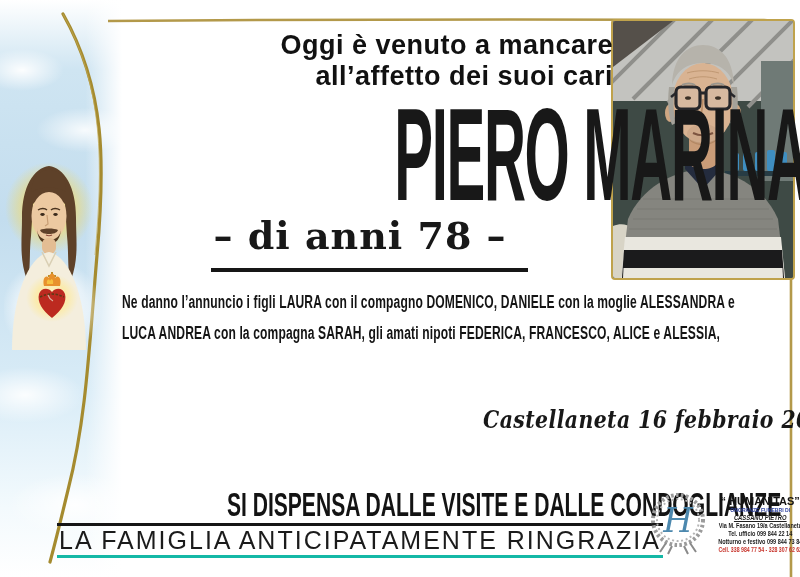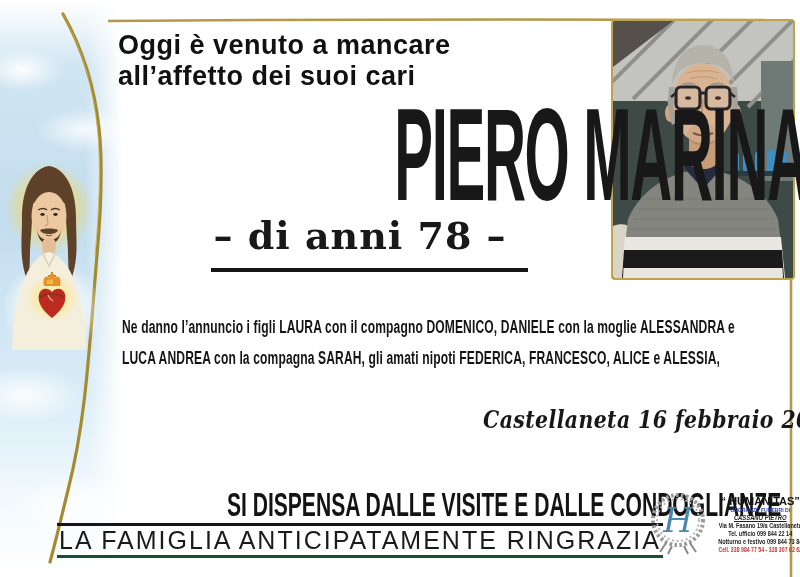--- a/index.html
+++ b/index.html
@@ -14,33 +14,33 @@
     background:
       linear-gradient(90deg, rgba(255,255,255,0) 70%, #ffffff 100%),
       radial-gradient(ellipse 60px 30px at 22px 70px,  rgba(255,255,255,.95), rgba(255,255,255,0) 70%),
       radial-gradient(ellipse 70px 32px at 85px 130px, rgba(255,255,255,.85), rgba(255,255,255,0) 70%),
       radial-gradient(ellipse 85px 40px at 25px 395px, rgba(255,255,255,.9),  rgba(255,255,255,0) 70%),
       radial-gradient(ellipse 95px 45px at 75px 505px, rgba(255,255,255,.95), rgba(255,255,255,0) 70%),
       linear-gradient(180deg,#ffffff 0%,#cfe5f2 12%,#c3ddee 38%,#d9ecf7 68%,#f3fafd 88%,#ffffff 100%);
   }
   .overlay-svg{position:absolute;pointer-events:none;}
   
-  .headline{position:absolute;left:118px;top:30px;width:495px;text-align:left;}
+  .headline{position:absolute;left:118px;top:30px;width:495px;text-align:right;}
   .headline div{font-size:27px;font-weight:bold;line-height:31px;letter-spacing:.5px;color:#111;}
   
   .name-wrap{position:absolute;left:96px;top:100px;width:528px;height:114px;text-align:center;white-space:nowrap;}
   .name-wrap span{
     display:inline-block;font-size:132px;font-weight:700;line-height:110px;
     letter-spacing:-3px;transform:scaleX(.44);transform-origin:center;color:#181818;
   }
   .age{position:absolute;left:96px;top:213px;width:528px;text-align:center;
        font-family:"DejaVu Serif",serif;font-weight:bold;font-size:38px;letter-spacing:1px;color:#181818;}
   .age-underline{position:absolute;left:211px;top:268px;width:317px;height:4px;background:#161616;}
   
-  .announce{position:absolute;left:122px;top:292px;width:670px;margin-top:25px;}
+  .announce{position:absolute;left:122px;top:292px;width:670px;}
   .announce .line{height:31px;white-space:nowrap;}
   .announce .line span{
     display:inline-block;font-size:18px;font-weight:bold;letter-spacing:.2px;
     transform:scaleX(.67);transform-origin:left center;color:#141414;
   }
   
   .dateline{position:absolute;left:420px;top:405px;width:370px;text-align:right;white-space:nowrap;}
   .dateline span{
     display:inline-block;font-family:"DejaVu Serif",serif;font-style:italic;font-weight:bold;
     font-size:24px;transform:scaleX(.85);transform-origin:right center;color:#181818;letter-spacing:.5px;
@@ -48,21 +48,21 @@
   
   .rito{position:absolute;left:57px;top:452px;width:644px;text-align:center;
         border-bottom:3px solid #161616;padding-bottom:5px;white-space:nowrap;}
   .rito span{display:inline-block;font-size:16px;font-weight:bold;
         transform:scaleX(.64);transform-origin:center;color:#141414;}
   .dispensa{position:absolute;left:57px;top:487px;width:606px;text-align:center;
         border-bottom:3px solid #161616;padding:1px 0 3px 0;white-space:nowrap;}
   .dispensa span{display:inline-block;font-size:34px;font-weight:bold;line-height:32px;
         transform:scaleX(.62);transform-origin:center;color:#131313;}
   .famiglia{position:absolute;left:57px;top:528px;width:606px;text-align:center;
-        border-bottom:3px solid #14532d;padding-bottom:2px;white-space:nowrap;}
+        border-bottom:3px solid #14b8a6;padding-bottom:2px;white-space:nowrap;}
   .famiglia span{display:inline-block;font-size:25px;line-height:24px;letter-spacing:2px;color:#1b1b1b;}
   .website{position:absolute;left:45px;top:556px;width:670px;text-align:center;white-space:nowrap;}
   .website span{display:inline-block;font-size:17px;font-style:italic;font-weight:bold;
         transform:scaleX(.77);transform-origin:center;color:#2e6ea6;}
   
   .photo-frame{position:absolute;left:611px;top:19px;width:184px;height:261px;
         border:2px solid #bfa24c;border-radius:4px;box-sizing:border-box;overflow:hidden;background:#49524c;}
   
   .agency{position:absolute;left:648px;top:486px;width:150px;height:76px;display:flex;align-items:center;}
   .agency .wreath{flex:0 0 60px;height:72px;}

